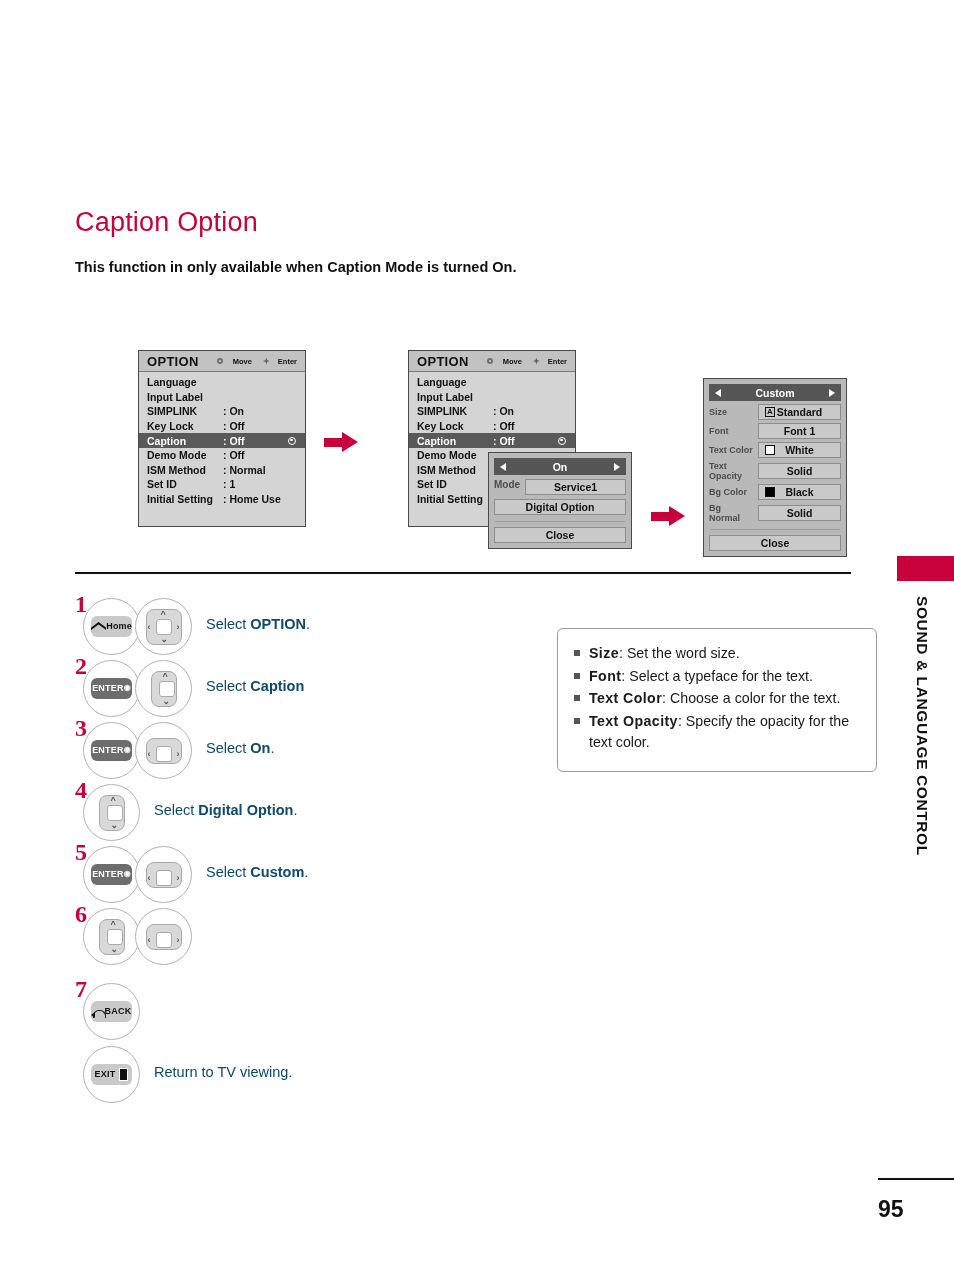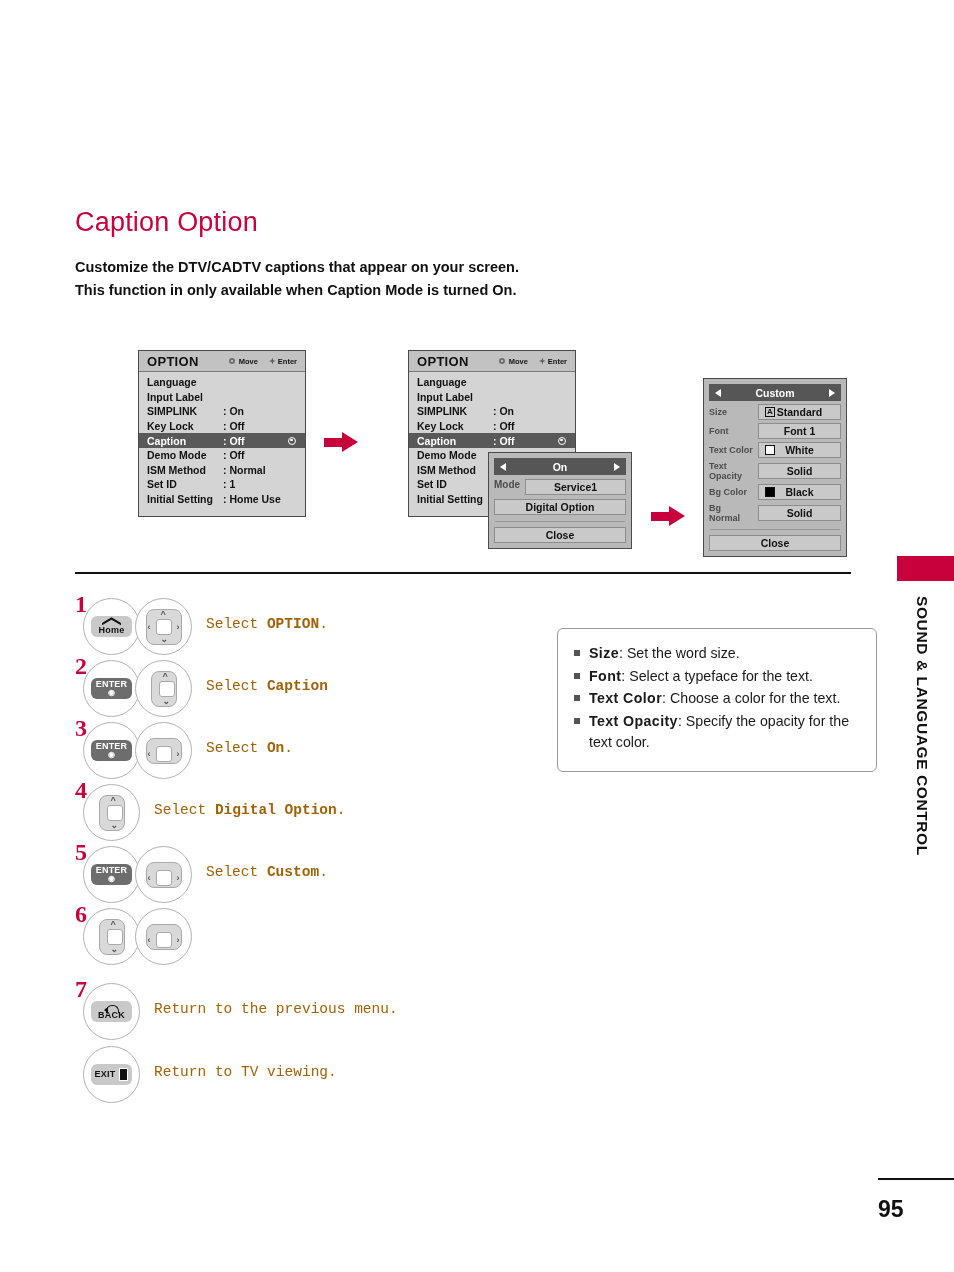--- a/index.html
+++ b/index.html
@@ -36,35 +36,35 @@
   }
   .osd-head {
     background:#c2c2c2;
     border-bottom:1px solid #7a7a7a;
     display:flex; align-items:center;
     padding:0 8px;
     height:21px;
   }
   .osd-head .ttl { font-size:13px; font-weight:bold; letter-spacing:.3px; }
   .osd-head .hints { margin-left:auto; display:flex; align-items:center; gap:11px; font-size:7.5px; }
-  .osd-head .hint { display:flex; align-items:center; gap:2px; }
+  .osd-head .hint { display:flex; align-items:center; gap:8px; }
   .ic-move, .ic-enter { display:inline-block; position:relative; }
   .ic-move { width:9px; height:9px; }
   .ic-move:before{
     content:""; position:absolute; inset:1.5px;
     background:#6e6e6e; border-radius:50%;
   }
   .ic-move:after{
     content:""; position:absolute; left:3.2px; top:3.2px; width:2.6px; height:2.6px;
     background:#d9d9d9; border-radius:50%;
   }
   .ic-enter { width:7px; height:7px; background:#5a5a5a;
     clip-path: polygon(50% 0,62% 38%,100% 50%,62% 62%,50% 100%,38% 62%,0 50%,38% 38%); }
 
-  .osd-rows { padding:3px 0 10px 0; }
+  .osd-rows { padding:3px 0 20px 0; }
   .osd-row {
     display:flex; align-items:center;
     height:14.6px; padding:0 8px;
     position:relative;
   }
   .osd-row .lbl { width:76px; flex:0 0 auto; }
   .osd-row .val { flex:1 1 auto; }
   .osd-row.sel { background:#595959; color:#fff; }
   .osd-row .knob {
     position:absolute; right:9px; top:50%; transform:translateY(-50%);
@@ -150,30 +150,30 @@
   .keys { display:flex; align-items:center; margin-left:8px; }
   .keycircle {
     width:57px; height:57px; border-radius:50%;
     border:1.6px solid #b3b3b3; background:#fff;
     display:flex; align-items:center; justify-content:center;
     flex:0 0 auto;
   }
   .keycircle + .keycircle { margin-left:-5px; }
   .step-text {
     margin-left:14px; padding-top:16px;
-    font-size:14.5px; line-height:1.43; color:#a16207;font-family:Liberation Mono, monospace;
+    font-size:14.5px; line-height:1.43; color:#0c4a6e;
   }
   .step-text b { font-weight:bold; }
   .step-text.multi { padding-top:6px; }
 
   
   .btn-rr {
     width:41px; height:21px; border-radius:6px;
     background:#6d6d6d; color:#fff;
-    display:flex; flex-direction:column; align-items:center; justify-content:center;
+    display:flex; flex-direction:row; align-items:center; justify-content:center;
     font-size:9px; font-weight:bold; line-height:1.05; letter-spacing:.2px;
   }
   .btn-rr.light { background:#c9c9c9; color:#111; }
   .btn-enter .e1 { font-size:9px; }
   .btn-enter .e2 { font-size:8px; margin-top:-1px; }
   .home-roof {
     width:19px; height:8px; margin-bottom:1px;
     background:#111;
     clip-path: polygon(50% 0, 100% 72%, 100% 100%, 50% 30%, 0 100%, 0 72%);
   }
@@ -244,21 +244,20 @@
   #foot-rule { position:absolute; left:878px; top:1178px; width:76px; height:1.6px; background:#111; }
   #page-num { position:absolute; left:878px; top:1196px; width:42px; text-align:left;
     font-size:23px; font-weight:bold; color:#111; }
 </style>
 </head>
 <body>
 
 <div id="page-title">Caption Option</div>
 
 <div id="intro">
-  <span class="ln">Customize the DTV/CADTV captions that appear on your screen.</span>
   <span class="ln">This function in only available when Caption Mode is turned On.</span>
 </div>
 
 <div class="osd" id="osd1">
   <div class="osd-head">
     <span class="ttl">OPTION</span>
     <span class="hints">
       <span class="hint">
         <span class="ic-move"></span>
         <span>Move</span>
@@ -548,21 +547,20 @@
     <div class="step" style="margin-top: 18px;">
       <span class="step-num">7</span>
       <span class="keys">
         <span class="keycircle">
           <span class="btn-rr light">
             <span class="back-arc"></span>
             <span>BACK</span>
           </span>
         </span>
       </span>
-      <span class="step-text">Return to the previous menu.</span>
     </div>
     <div class="step" style="margin-top: 6px;">
       <span class="step-num"></span>
       <span class="keys">
         <span class="keycircle">
           <span class="btn-rr light">
             <span class="exit-row">
               <span>EXIT</span>
               <span class="exit-sq"></span>
             </span>

